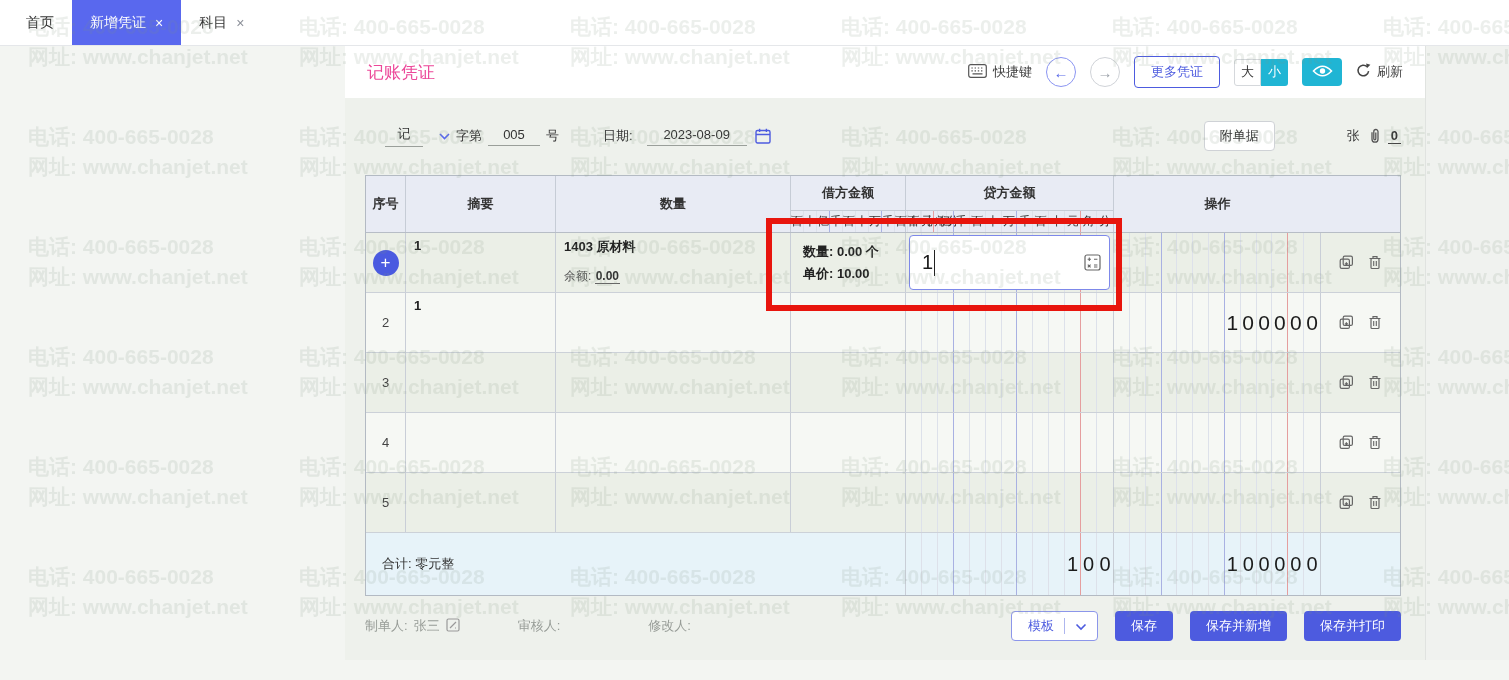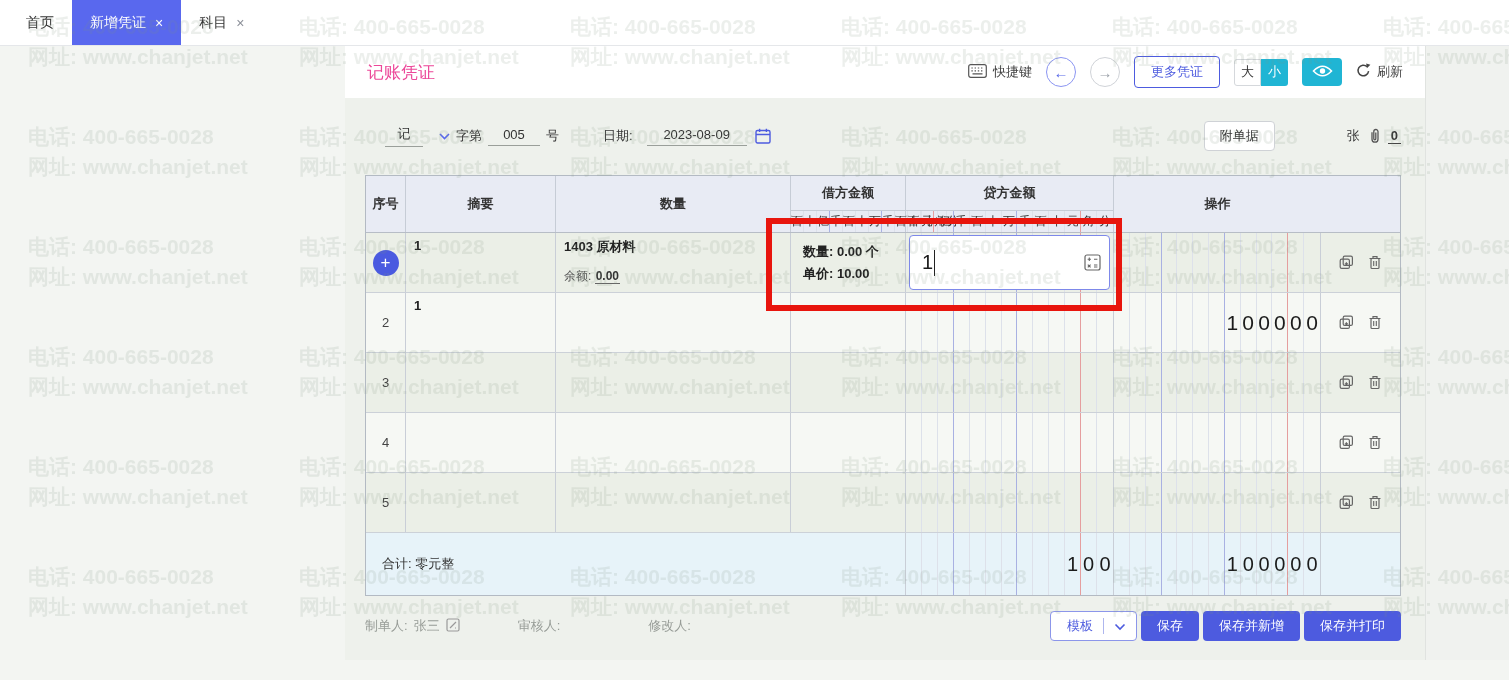--- a/index.html
+++ b/index.html
@@ -99,21 +99,21 @@
   .calc-ic { margin-left:auto; margin-right:8px; display:inline-flex; cursor:pointer; }
   .trow-total { display:grid; grid-template-columns:540px 208px 207px 79px; height:62px; background:#e7f3f9; }
   .total-label { display:flex; align-items:center; padding-left:16px; color:#333;
     border-right:1px solid #c9ced7; }
   .trow-total .dcell { font-size:20px; }
   
   .vfooter { position:absolute; left:20px; right:24px; top:512px; height:32px; display:flex; align-items:center;
     color:#979c97; font-size:13px;justify-content:center; }
   .sig { display:flex; align-items:center; gap:6px; }
   .sig + .sig { margin-left:58px; }
-  .foot-btns { margin-left:auto; display:flex; align-items:center; gap:4px; }
+  .foot-btns { margin-left:auto; display:flex; align-items:center; gap:17px; }
   .tpl-btn { height:30px; background:#fff; border:1px solid #8c96ea; border-radius:4px; color:#4d5bdf;
     display:flex; align-items:center; padding:0 10px 0 16px; gap:10px; cursor:pointer; }
   .tpl-sep { width:1px; height:16px; background:#aeb6ee; }
   .btn-fill { height:30px; padding:0 16px; background:#4d5bdf; border:none; border-radius:4px; color:#fff;
     font-size:13px; display:flex; align-items:center; cursor:pointer; }
   
   .red-box { position:absolute; left:766px; top:218px; width:356px; height:93px;
     border:6px solid #e8150d; z-index:70; pointer-events:none; }
 </style>
 </head>

